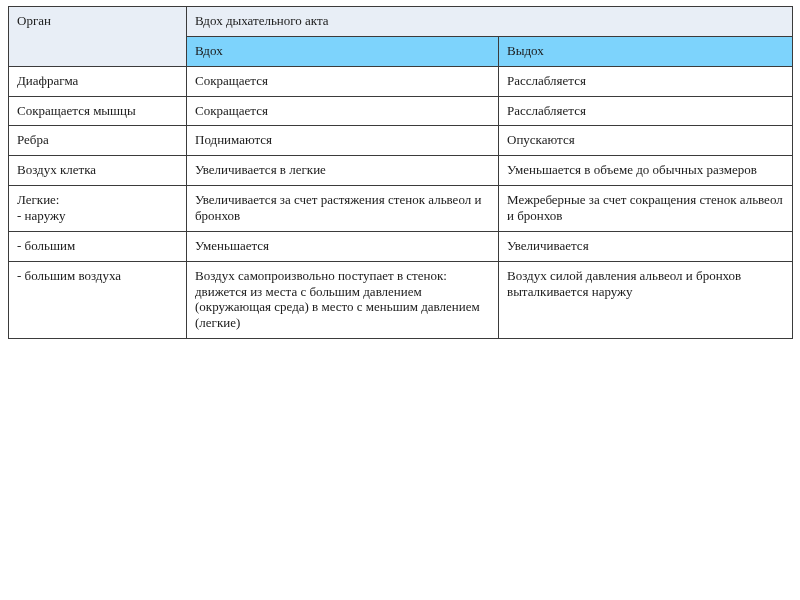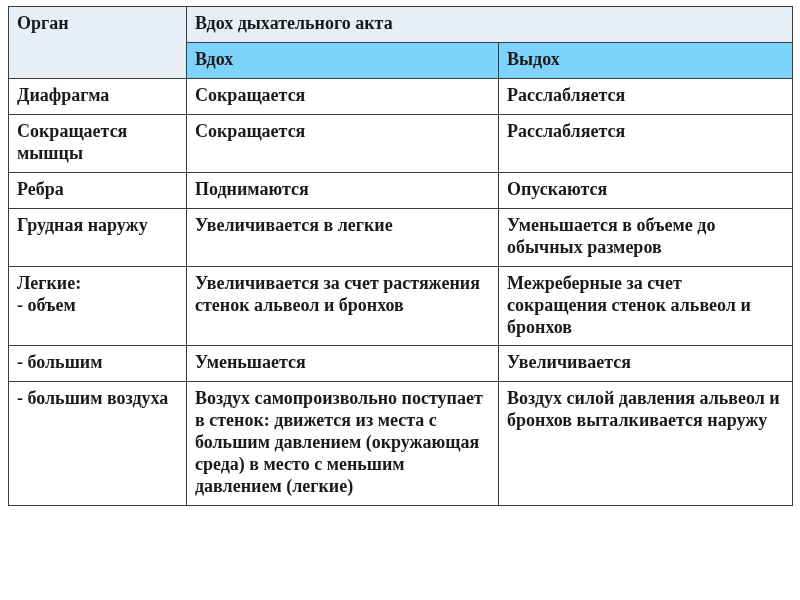--- a/index.html
+++ b/index.html
@@ -26,23 +26,23 @@
     border-collapse: collapse;
     table-layout: fixed;
     width: 784px;
     margin: 0;
   }
   table.resp-table td,
   table.resp-table th {
     border: 1px solid #3b3b3b;
     vertical-align: top;
     padding: 6px 8px 7px 8px;
-    font-size: 18px;
+    font-size: 13px;
     line-height: 1.22;
-    font-weight: bold;
+    font-weight: normal;
     text-align: left;
   }
   
   th.head {
     background: #e8eef6;
     text-align: center;
     font-weight: bold;
     font-size: 18px;
     vertical-align: middle;
     padding: 7px 6px;
@@ -101,27 +101,27 @@
         <td class="organ nowrap-line">Сокращается мышцы</td>
         <td class="cell">Сокращается</td>
         <td class="cell">Расслабляется</td>
       </tr>
       <tr>
         <td class="organ nowrap-line">Ребра</td>
         <td class="cell">Поднимаются</td>
         <td class="cell">Опускаются</td>
       </tr>
       <tr>
-        <td class="organ nowrap-line">Грудная наружу</td>
+        <td class="organ nowrap-line">Воздух клетка</td>
         <td class="cell">Увеличивается в легкие</td>
         <td class="cell">Уменьшается в объеме до обычных размеров</td>
       </tr>
       <tr>
         <td class="organ nowrap-line">Легкие:
-- объем</td>
+- наружу</td>
         <td class="cell">Увеличивается за счет растяжения стенок альвеол и бронхов</td>
         <td class="cell">Межреберные за счет сокращения стенок альвеол и бронхов</td>
       </tr>
       <tr>
         <td class="organ nowrap-line">- большим</td>
         <td class="cell">Уменьшается</td>
         <td class="cell">Увеличивается</td>
       </tr>
       <tr>
         <td class="organ nowrap-line">- большим воздуха</td>

